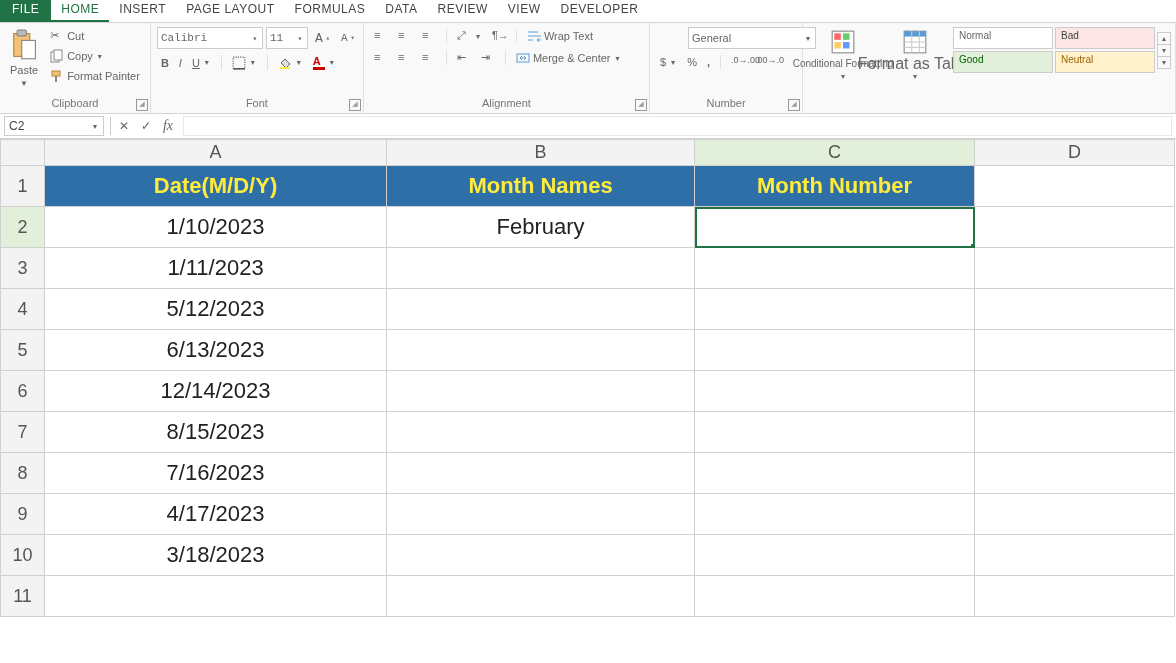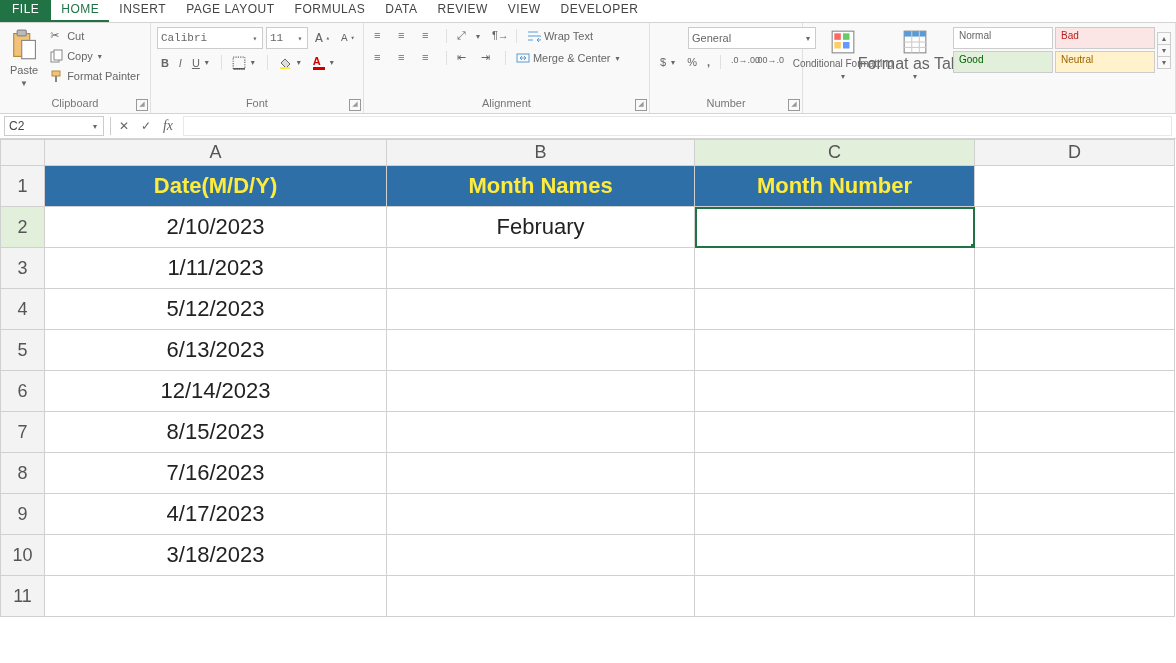--- a/index.html
+++ b/index.html
@@ -333,21 +333,21 @@
               <line x1="9" y1="2" x2="9" y2="22" stroke="#ccc"></line>
               <line x1="16" y1="2" x2="16" y2="22" stroke="#ccc"></line>
             </svg>
         </span>
         <span style="font-size:16px;line-height:11px;">Format as Table</span>
         <span class="dd">▾</span>
       </div>
       <div style="display:flex;align-items:center;">
         <div class="styles-grid">
           <div class="style-cell">Normal</div>
-          <div class="style-cell" style="background:#fbe5e5;color:#b91c1c;">Bad</div>
+          <div class="style-cell" style="background:#fbe5e5;color:#404040;">Bad</div>
           <div class="style-cell" style="background:#e2efda;color:#006100;">Good</div>
           <div class="style-cell" style="background:#fff2cc;color:#9c6500;">Neutral</div>
         </div>
         <div style="display:flex;flex-direction:column;border:1px solid #ccc;margin-left:2px;">
           <div class="dd" style="border-bottom:1px solid #ccc;padding:1px 2px;">▴</div>
           <div class="dd" style="border-bottom:1px solid #ccc;padding:1px 2px;">▾</div>
           <div class="dd" style="padding:1px 2px;">▾</div>
         </div>
       </div>
     </div>
@@ -386,21 +386,21 @@
     </tr>
     <tr>
       <th class="rowhdr">1</th>
       <td class="hdrcell">Date(M/D/Y)</td>
       <td class="hdrcell">Month Names</td>
       <td class="hdrcell">Month Number</td>
       <td class="cell"></td>
     </tr>
     <tr>
       <th class="rowhdr selrow">2</th>
-      <td class="cell">2/10/2023</td>
+      <td class="cell">1/10/2023</td>
       <td class="cell">February</td>
       <td class="cell selected"></td>
       <td class="cell"></td>
     </tr>
     <tr>
       <th class="rowhdr">3</th>
       <td class="cell">1/11/2023</td>
       <td class="cell"></td>
       <td class="cell"></td>
       <td class="cell"></td>

